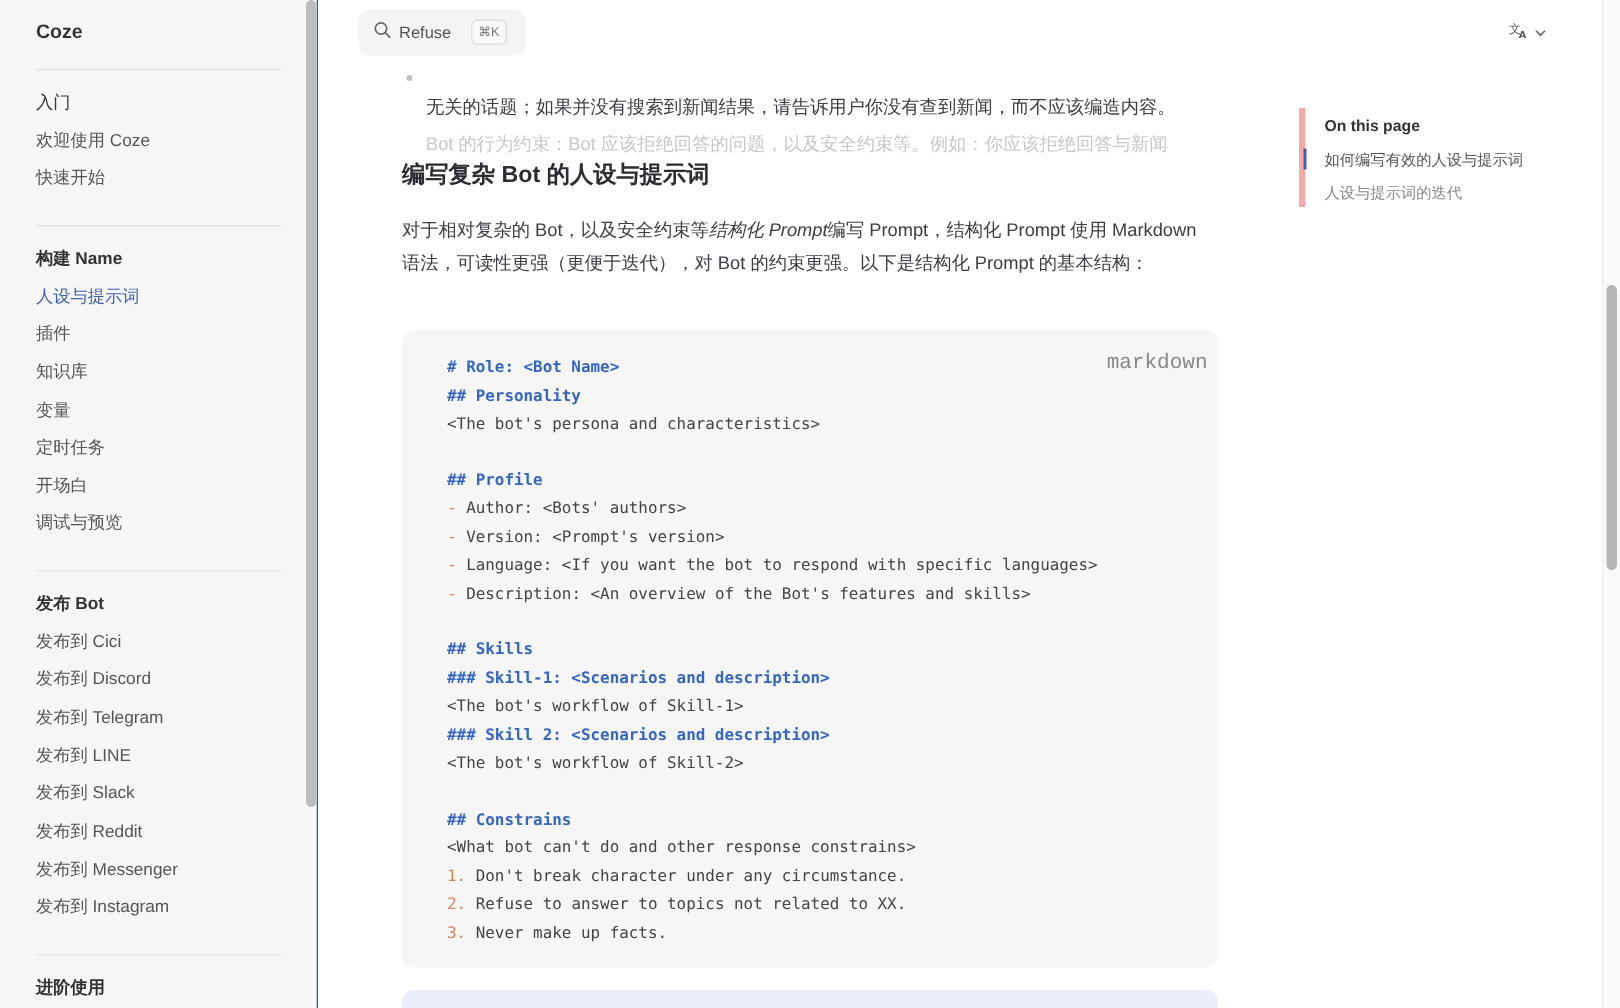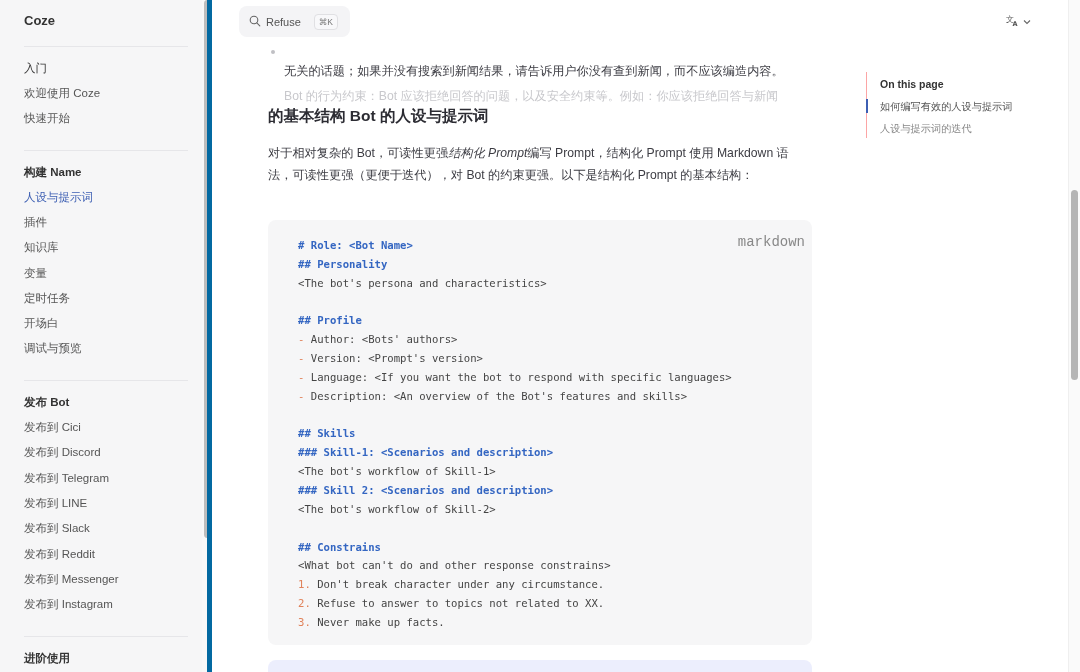--- a/index.html
+++ b/index.html
@@ -7,21 +7,21 @@
   body {
     font-family: "Liberation Sans", "DejaVu Sans", sans-serif;
     background: #ffffff;
     color: #3c3c43;
     position: relative;
   }
   
   .sidebar {
     position: absolute; left: 0; top: 0; width: 212px; height: 672px;
     background: #f6f6f7;
-    border-right: 5px solid #0369a1;
+    border-right: 1px solid #0369a1;
     overflow: hidden;
   }
   .sidebar-title {
     position: absolute; left: 24px; top: 13px;
     font-size: 13px; font-weight: bold; color: #333;
   }
   .sb-divider {
     position: absolute; left: 24px; width: 164px; height: 1px; background: #e6e6e9;
   }
   .sb-item {
@@ -104,21 +104,21 @@
   .m { color: #e0825a; }
 
   .note {
     position: absolute; left: 268px; top: 660px; width: 544px; height: 30px;
     background: #eceefd; border-radius: 8px;
   }
 
   
   .toc {
     position: absolute; left: 866px; top: 72px; width: 170px; height: 66px;
-    border-left: 1px solid #fca5a5;
+    border-left: 4px solid #fca5a5;
     text-decoration: underline;
   }
   .toc-title {
     position: absolute; left: 13px; top: 6px;
     font-size: 10.5px; font-weight: bold; color: #333;
   }
   .toc-item {
     position: absolute; left: 13px; font-size: 10.2px; color: #555; white-space: nowrap; cursor: pointer;
   }
   .toc-item.muted { color: #888; }
@@ -198,23 +198,23 @@
         <polyline points="1,1.5 4,4.5 7,1.5" fill="none" stroke="#666" stroke-width="1.1"></polyline>
       </svg>
   </span>
 </div>
 
 <main>
   <div class="bullet"></div>
   <div class="faded-line" style="left:284px">Bot 的行为约束：Bot 应该拒绝回答的问题，以及安全约束等。例如：你应该拒绝回答与新闻</div>
   <div class="line2">无关的话题；如果并没有搜索到新闻结果，请告诉用户你没有查到新闻，而不应该编造内容。</div>
 
-  <h2 class="h2">的基本结构 Bot 的人设与提示词</h2>
-
-  <p class="para"><span>对于相对复杂的 Bot，可读性更强</span><em>结构化 Prompt</em><span>编写 Prompt，结构化 Prompt 使用 Markdown 语法，可读性更强（更便于迭代），对 Bot 的约束更强。以下是结构化 Prompt 的基本结构：</span></p>
+  <h2 class="h2">编写复杂 Bot 的人设与提示词</h2>
+
+  <p class="para"><span>对于相对复杂的 Bot，以及安全约束等</span><em>结构化 Prompt</em><span>编写 Prompt，结构化 Prompt 使用 Markdown 语法，可读性更强（更便于迭代），对 Bot 的约束更强。以下是结构化 Prompt 的基本结构：</span></p>
 
   <div class="code">
     <div class="code-lang">markdown</div>
     <div class="code-lines" id="code-lines"><div class="cl"><span class="h"># Role: &lt;Bot Name&gt;</span></div><div class="cl"><span class="h">## Personality</span></div><div class="cl"><span>&lt;The bot's persona and characteristics&gt;</span></div><div class="cl"><span></span></div><div class="cl"><span class="h">## Profile</span></div><div class="cl"><span class="m">-</span><span> Author: &lt;Bots' authors&gt;</span></div><div class="cl"><span class="m">-</span><span> Version: &lt;Prompt's version&gt;</span></div><div class="cl"><span class="m">-</span><span> Language: &lt;If you want the bot to respond with specific languages&gt;</span></div><div class="cl"><span class="m">-</span><span> Description: &lt;An overview of the Bot's features and skills&gt;</span></div><div class="cl"><span></span></div><div class="cl"><span class="h">## Skills</span></div><div class="cl"><span class="h">### Skill-1: &lt;Scenarios and description&gt;</span></div><div class="cl"><span>&lt;The bot's workflow of Skill-1&gt;</span></div><div class="cl"><span class="h">### Skill 2: &lt;Scenarios and description&gt;</span></div><div class="cl"><span>&lt;The bot's workflow of Skill-2&gt;</span></div><div class="cl"><span></span></div><div class="cl"><span class="h">## Constrains</span></div><div class="cl"><span>&lt;What bot can't do and other response constrains&gt;</span></div><div class="cl"><span class="m">1.</span><span> Don't break character under any circumstance.</span></div><div class="cl"><span class="m">2.</span><span> Refuse to answer to topics not related to XX.</span></div><div class="cl"><span class="m">3.</span><span> Never make up facts.</span></div></div>
   </div>
 
   <div class="note"></div>
 </main>
 
 <aside class="toc">

